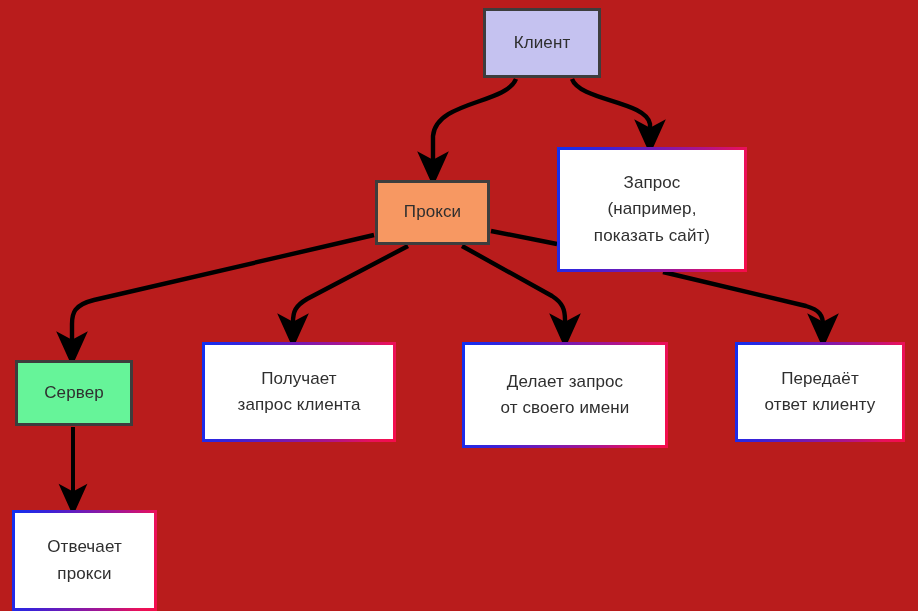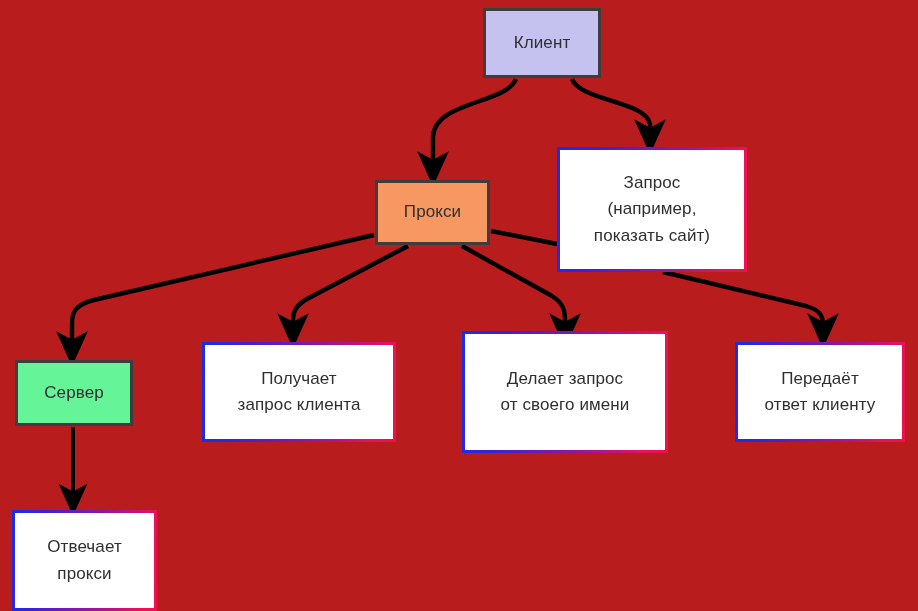--- a/index.html
+++ b/index.html
@@ -112,21 +112,21 @@
     </div>
   </div>
 
   <div class="node grad" style="left: 202px; top: 342px; width: 194px; height: 100px;">
     <div class="inner">
       <span class="label">Получает
 запрос клиента</span>
     </div>
   </div>
 
-  <div class="node grad" style="left: 462px; top: 331px; width: 206px; height: 122px;">
+  <div class="node grad" style="left: 462px; top: 342px; width: 206px; height: 106px;">
     <div class="inner">
       <span class="label">Делает запрос
 от своего имени</span>
     </div>
   </div>
 
   <div class="node grad" style="left: 12px; top: 510px; width: 145px; height: 101px;">
     <div class="inner">
       <span class="label">Отвечает
 прокси</span>

